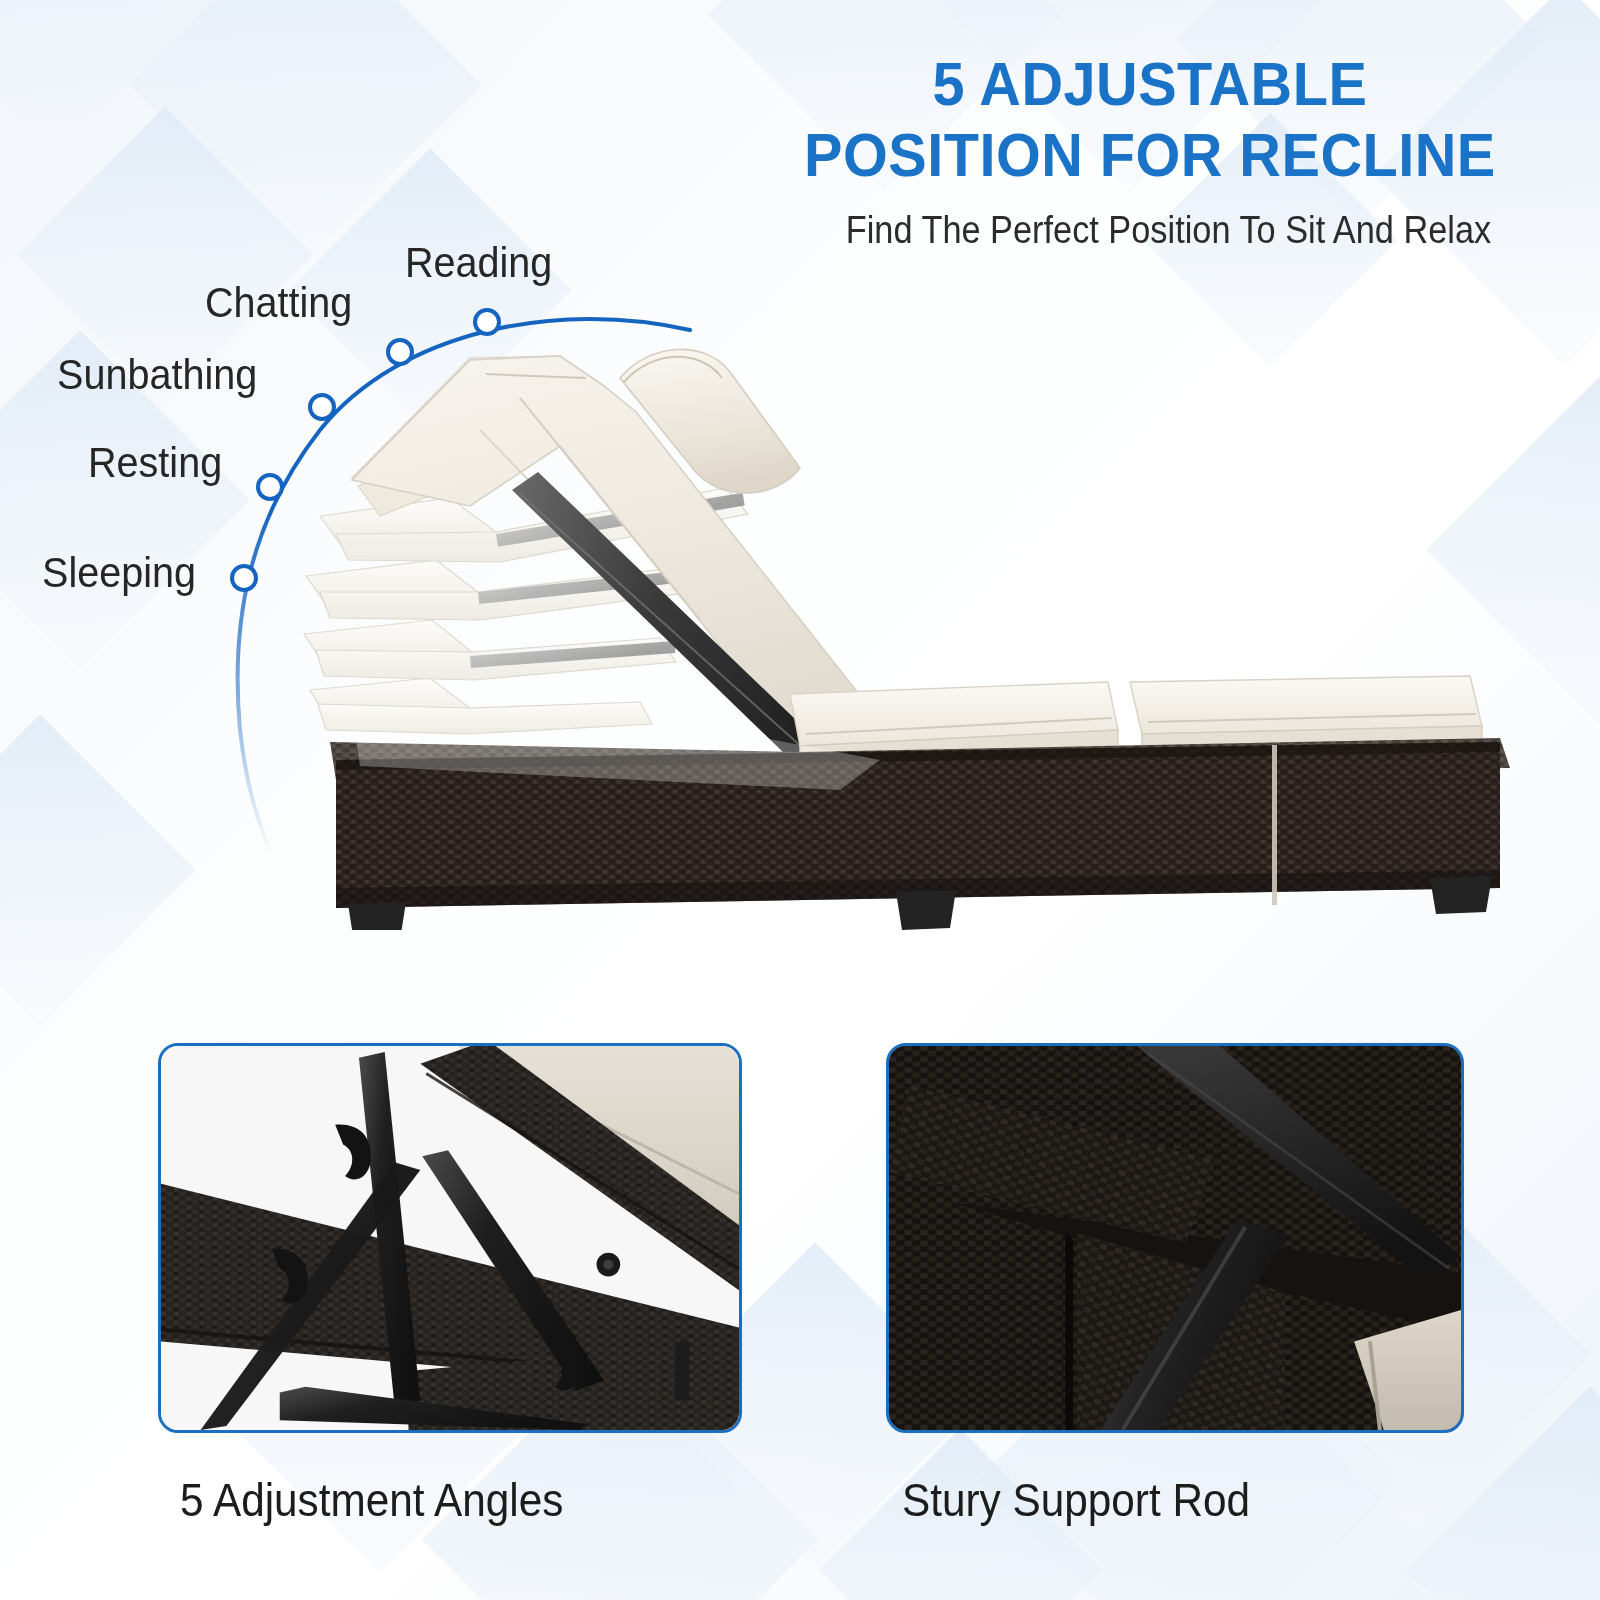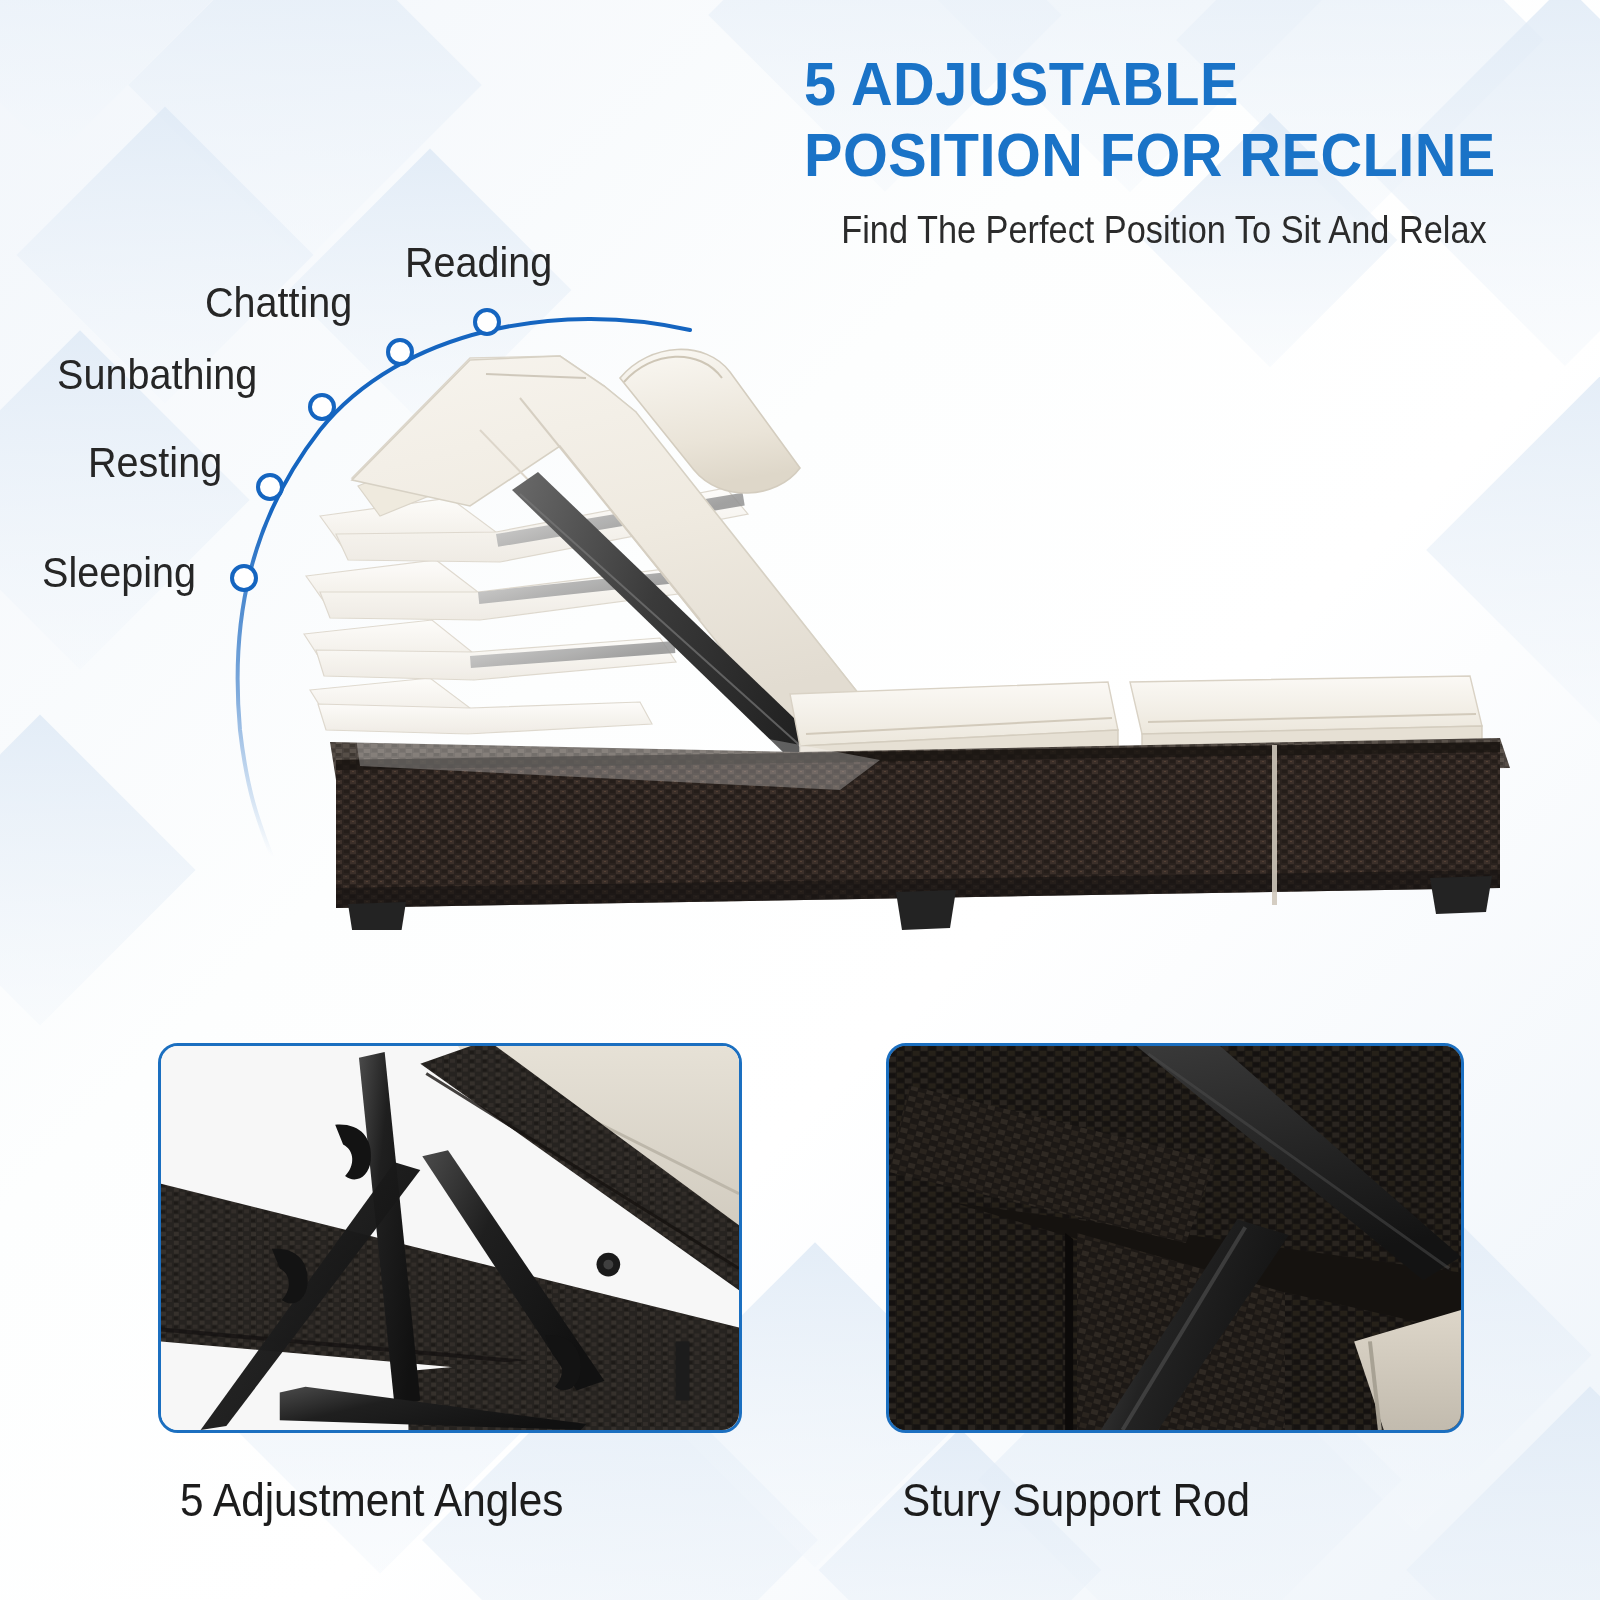--- a/index.html
+++ b/index.html
@@ -13,21 +13,21 @@
 
   
   #bg-layer {
     position:absolute; inset:0; z-index:0;
     background:
       linear-gradient(135deg, #f2f6fb 0%, #fdfefe 38%, #ffffff 60%, #eef4fa 100%);
   }
   #bg-diamonds { position:absolute; inset:0; z-index:1; }
 
   
-  #header { position:absolute; right:104px; top:52px; text-align:left; z-index:6; }
+  #header { position:absolute; right:104px; top:52px; text-align:center; z-index:6; }
   .headline {
     color:#1a73c7;
     font-weight:bold;
     font-size:62px;
     line-height:1.02;
     letter-spacing:0.5px;
     transform:scaleX(0.93);
     transform-origin:right center;
     white-space:nowrap;
   }

